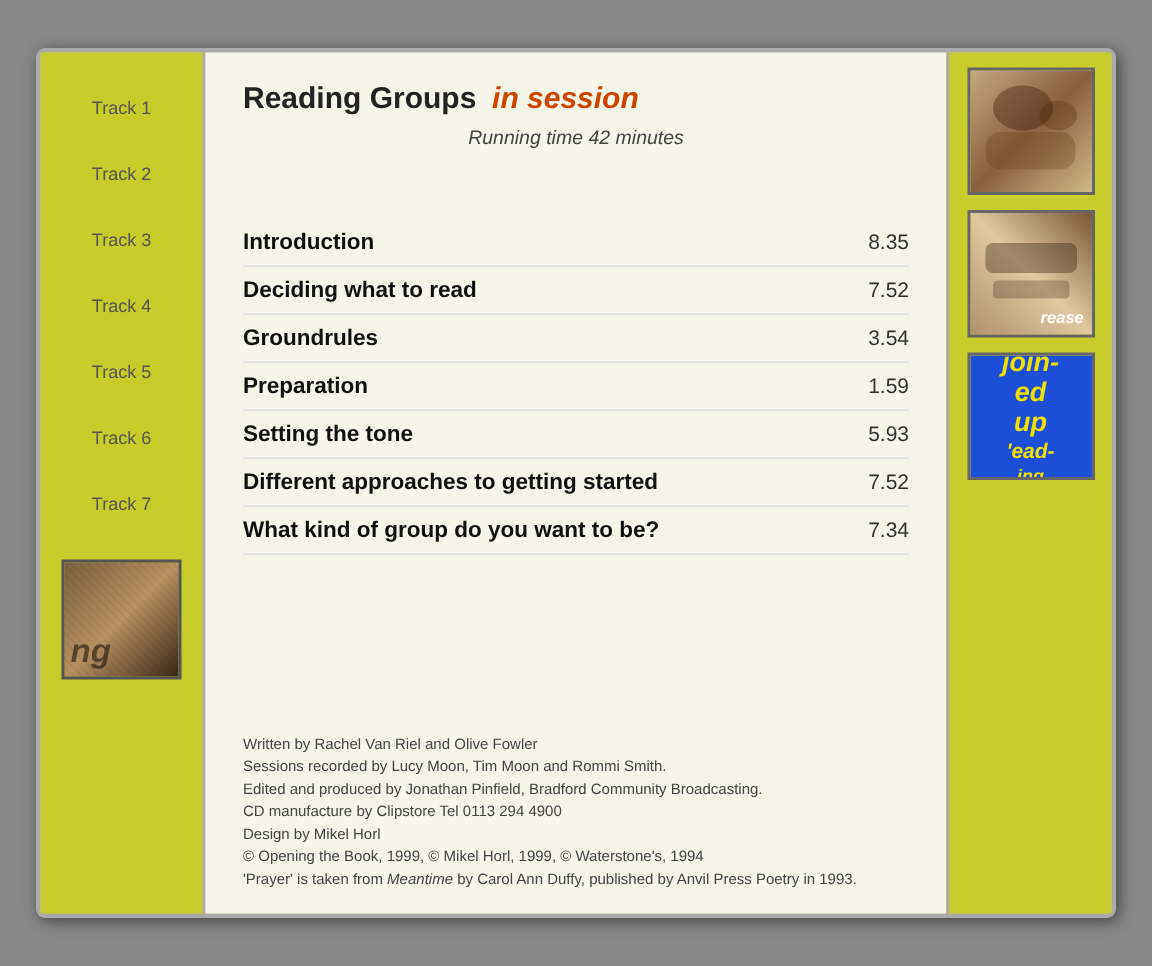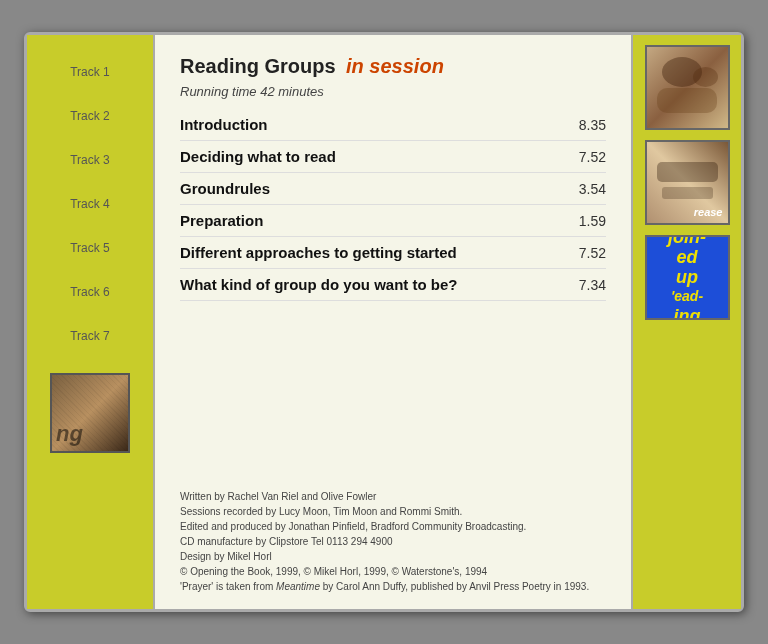--- a/index.html
+++ b/index.html
@@ -22,21 +22,21 @@
       border: 3px solid #aaa;
       border-radius: 6px;
       display: flex;
       flex-direction: row;
       position: relative;
       box-shadow: 2px 2px 10px rgba(0,0,0,0.5);
     }
 
     
     .left-strip {
-      width: 128px;
+      width: 110px;
       background: #c8cc2a;
       display: flex;
       flex-direction: column;
       align-items: center;
       padding-top: 30px;
       gap: 0;
       border-right: 2px solid #aaa;
       flex-shrink: 0;
     }
 
@@ -71,29 +71,30 @@
       font-size: 20px;
       font-weight: bold;
       color: #cc4400;
       font-style: italic;
       display: inline;
       margin-left: 6px;
       margin-top: 46px;
     }
 
     .running-time {
-      text-align: left;
+      text-align: center;
       font-size: 13px;
       color: #444;
       font-style: italic;
       margin-bottom: 10px;
     }
 
     .track-list {
       flex: 1;
+      margin-top: 37px;
     }
 
     .track-item {
       display: flex;
       justify-content: space-between;
       align-items: baseline;
       border-bottom: 1px solid #ddd;
       padding: 7px 0;
     }
 
@@ -232,20 +233,24 @@
       </div>
       <div class="track-item">
         <span class="track-title">Groundrules</span>
         <span class="track-duration">3.54</span>
       </div>
       <div class="track-item">
         <span class="track-title">Preparation</span>
         <span class="track-duration">1.59</span>
       </div>
       <div class="track-item">
+        <span class="track-title">Setting the tone</span>
+        <span class="track-duration">5.93</span>
+      </div>
+      <div class="track-item">
         <span class="track-title">Different approaches to getting started</span>
         <span class="track-duration">7.52</span>
       </div>
       <div class="track-item">
         <span class="track-title">What kind of group do you want to be?</span>
         <span class="track-duration">7.34</span>
       </div>
     </div>
 
     <div class="credits">
@@ -276,18 +281,18 @@
         <div style="position:absolute;bottom:5px;right:5px;font-size:11px;font-style:italic;color:#fff;font-weight:bold;">rease</div>
       </div>
     </div>
 
     <div class="right-img">
       <div class="img-text-block">
         <span class="img-text-line">join-</span>
         <span class="img-text-line">ed</span>
         <span class="img-text-line">up</span>
         <span style="font-size:14px;font-weight:bold;color:#f0e000;font-style:italic;">'ead-</span>
-        <span style="font-size:18px;font-weight:bold;color:#f0e000;font-style:italic;">ing</span>
+        <span style="font-size:12px;font-weight:bold;color:#f0e000;font-style:italic;">ing</span>
       </div>
     </div>
   </div>
 
 </div>
 
 </body></html>

